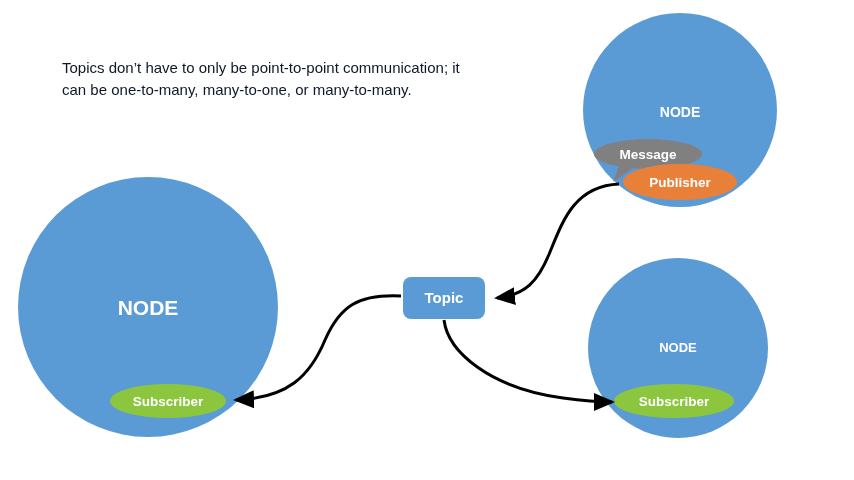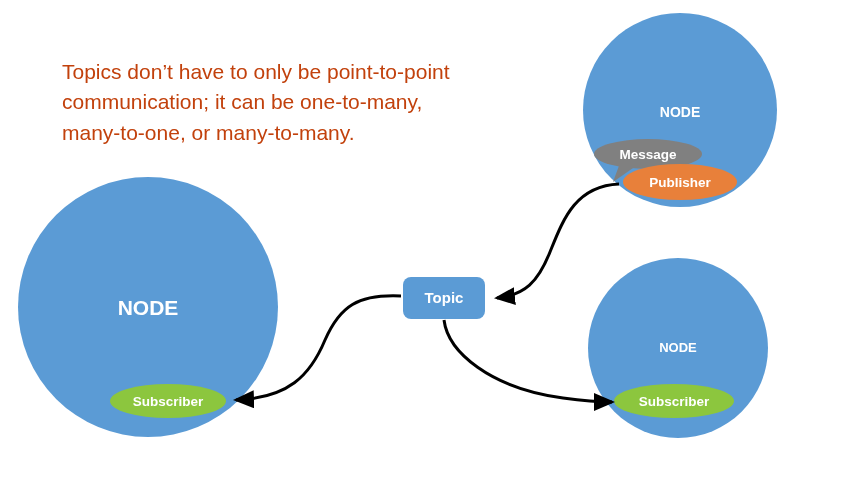--- a/index.html
+++ b/index.html
@@ -24,23 +24,23 @@
     top: 0;
     width: 854px;
     height: 480px;
   }
   .caption {
     position: absolute;
     left: 62px;
     top: 57px;
     width: 420px;
     font-family: "Liberation Sans", sans-serif;
-    font-size: 21px;
+    font-size: 15px;
     line-height: 1.45;
-    color: #c2410c;
+    color: #0f172a;
     white-space: pre-line;
   }
   .svg-label {
     font-family: "Liberation Sans", sans-serif;
     font-weight: bold;
     fill: #ffffff;
     text-anchor: middle;
     dominant-baseline: middle;
   }
   .node-label-big { font-size: 21px; }

